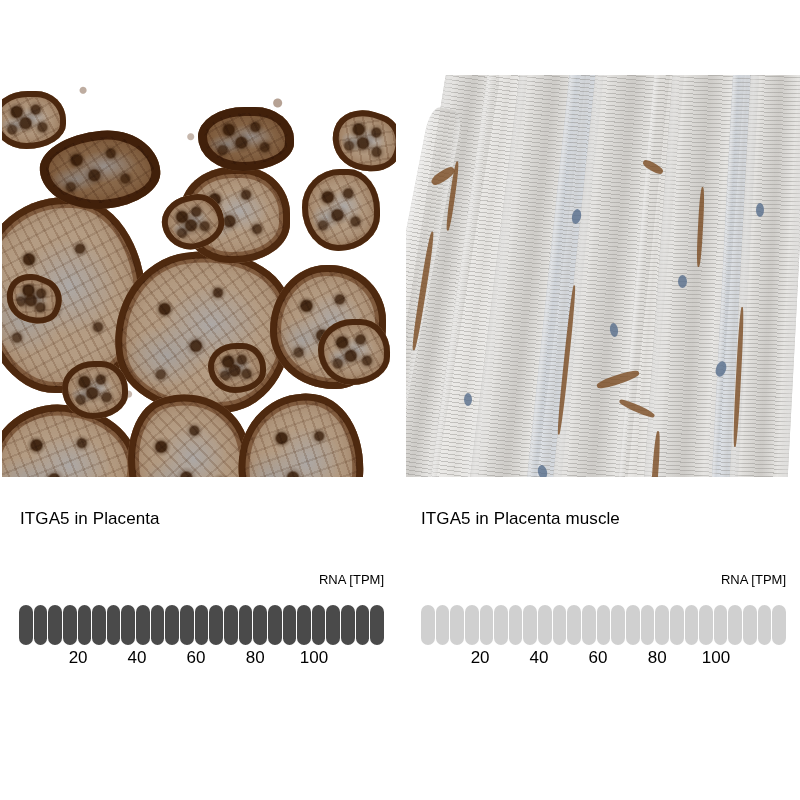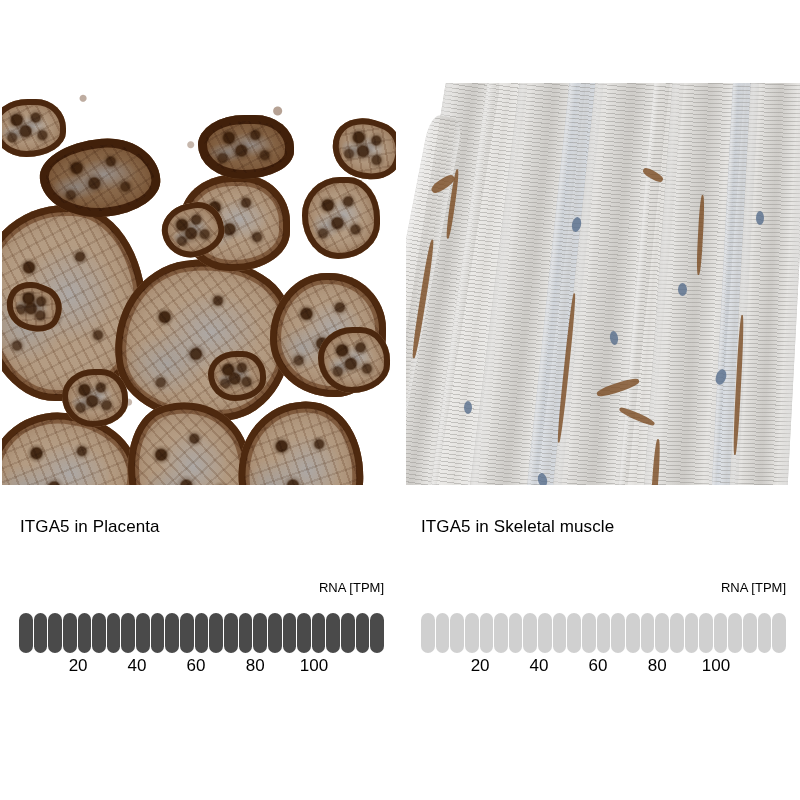--- a/index.html
+++ b/index.html
@@ -13,21 +13,21 @@
     height: 800px;
     position: relative;
     font-family: "Liberation Sans", sans-serif;
     overflow: hidden;
   }
 
   
   .figure {
     position: absolute;
     left: 0;
-    top: 8px;
+    top: 0;
     width: 800px;
     height: 576px;
   }
 
   .panel {
     position: absolute;
     top: 75px;
     width: 394px;
     height: 402px;
     overflow: hidden;
@@ -305,21 +305,21 @@
       <div class="nucleus" style="left:204px; top:248px; width:8px;  height:14px; transform:rotate(-8deg);"></div>
       <div class="nucleus" style="left:272px; top:200px; width:9px;  height:13px;"></div>
       <div class="nucleus" style="left:310px; top:286px; width:10px; height:16px; transform:rotate(18deg);"></div>
       <div class="nucleus" style="left:58px;  top:318px; width:8px;  height:13px;"></div>
       <div class="nucleus" style="left:132px; top:390px; width:9px;  height:14px; transform:rotate(-14deg);"></div>
       <div class="nucleus" style="left:350px; top:128px; width:8px;  height:14px;"></div>
     </div>
   </div>
 
   <div class="caption caption-left">ITGA5 in Placenta</div>
-  <div class="caption caption-right">ITGA5 in Skeletal muscle</div>
+  <div class="caption caption-right">ITGA5 in Placenta muscle</div>
 
   <div class="rna-block rna-left" style="width:365px;">
     <div class="rna-title">RNA [TPM]</div>
     <div class="pill-bar" id="pill-bar-placenta">
         <div class="pill" style="background: rgb(74, 74, 74);"></div>
         <div class="pill" style="background: rgb(74, 74, 74);"></div>
         <div class="pill" style="background: rgb(74, 74, 74);"></div>
         <div class="pill" style="background: rgb(74, 74, 74);"></div>
         <div class="pill" style="background: rgb(74, 74, 74);"></div>
         <div class="pill" style="background: rgb(74, 74, 74);"></div>

